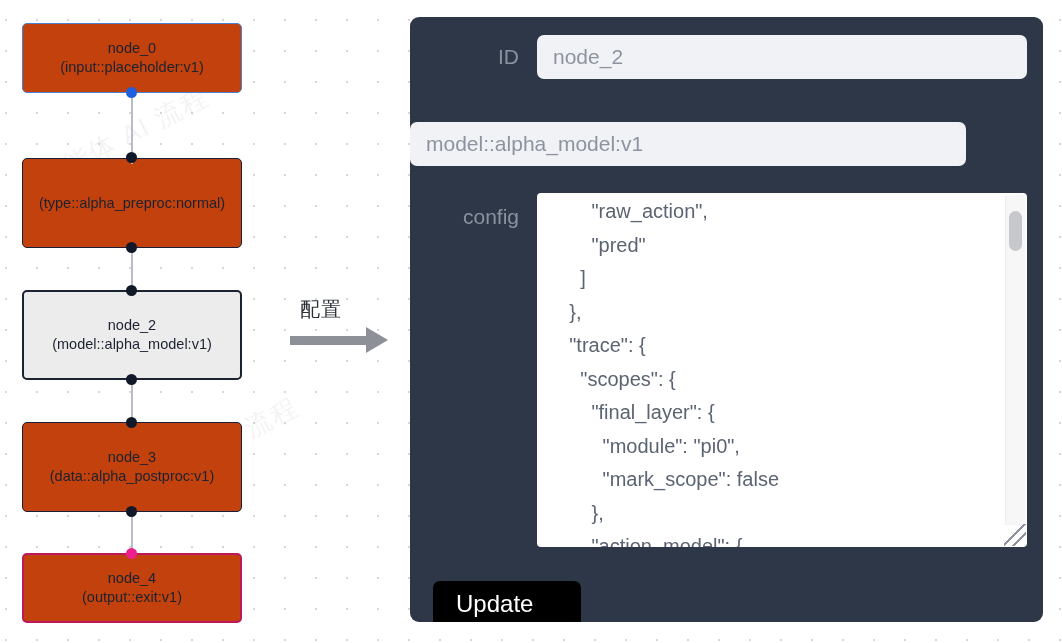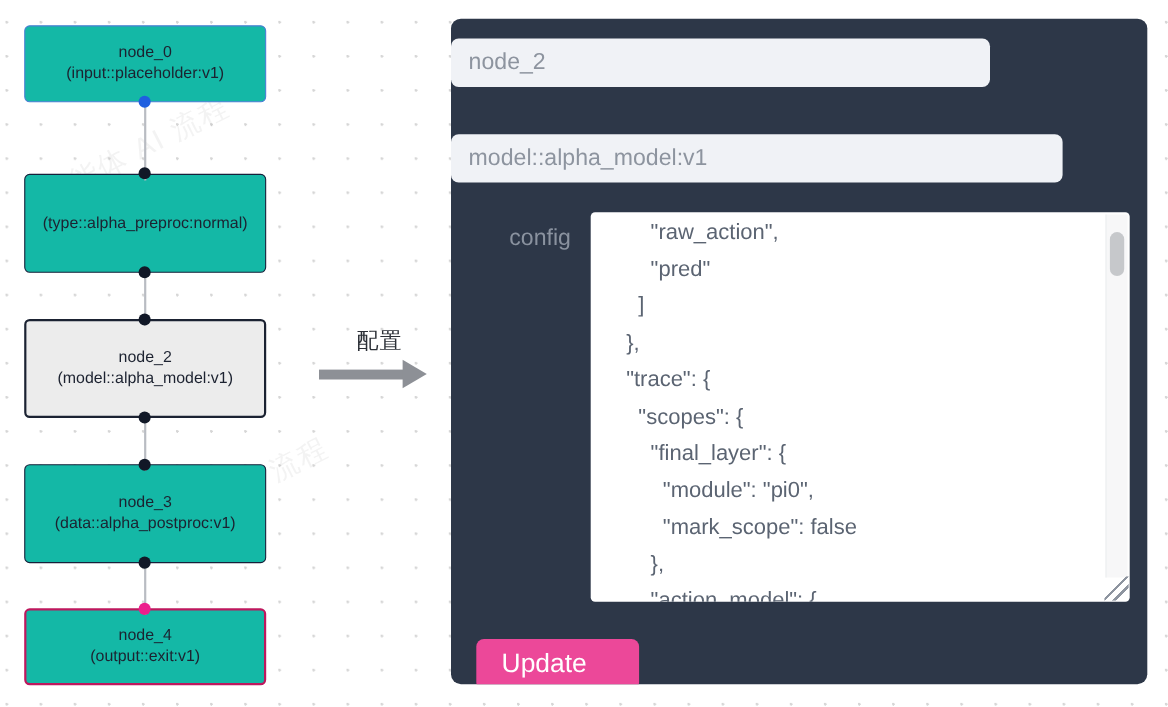--- a/index.html
+++ b/index.html
@@ -44,21 +44,21 @@
     transform: rotate(-27deg);
     white-space: nowrap;
     font-family: "Liberation Sans", sans-serif;
   }
 
   
   .node {
     position: absolute;
     box-sizing: border-box;
     border-radius: 5px;
-    background: #14b8a6;
+    background: #c2410c;
     display: flex;
     align-items: center;
     justify-content: center;
     text-align: center;
     color: #1c2230;
     font-size: 14.5px;
     line-height: 19px;
     padding: 4px 9px;
   }
   .node .nlabel { display: block; }
@@ -97,21 +97,20 @@
     width: 110px;
     height: 62px;
   }
   #arrow-caption {
     position: absolute;
     left: 10px; top: 0;
     font-size: 20px;
     color: #2b2f36;
     letter-spacing: 1px;
     font-family: Liberation Mono, monospace;
-    margin-left: 24px;
   }
   #arrow-shaft {
     position: absolute;
     left: 0px; top: 40px;
     width: 78px; height: 9px;
     background: #8d9096;
   }
   #arrow-head {
     position: absolute;
     left: 76px; top: 31px;
@@ -212,21 +211,21 @@
     background:
       linear-gradient(135deg, transparent 0 44%, #8d949f 44% 52%, transparent 52% 66%, #8d949f 66% 74%, transparent 74% 100%);
   }
 
   #update-button {
     position: absolute;
     left: 23px;
     top: 564px;
     width: 148px;
     height: 46px;
-    background: #ec4899;
+    background: #000000;
     border: none;
     border-radius: 7px;
     color: #ffffff;
     font-size: 24px;
     font-family: "Liberation Sans", sans-serif;
     text-align: left;
     padding-left: 23px;
     cursor: pointer;
   }
 </style>
@@ -292,20 +291,21 @@
 
 <div id="arrow-group">
   <div id="arrow-caption">配置</div>
   <div id="arrow-shaft"></div>
   <div id="arrow-head"></div>
 </div>
 
 <div id="panel">
 
   <div class="field-row" id="row-id">
+    <div class="field-label">ID</div>
     <input class="text-input" id="input-id" type="text" value="node_2" style="">
   </div>
 
   <div class="field-row" id="row-type">
     <input class="text-input" id="input-type" type="text" value="model::alpha_model:v1" style="">
   </div>
 
   <div class="field-row" id="row-config">
     <div class="field-label">config</div>
     <div id="config-box">

